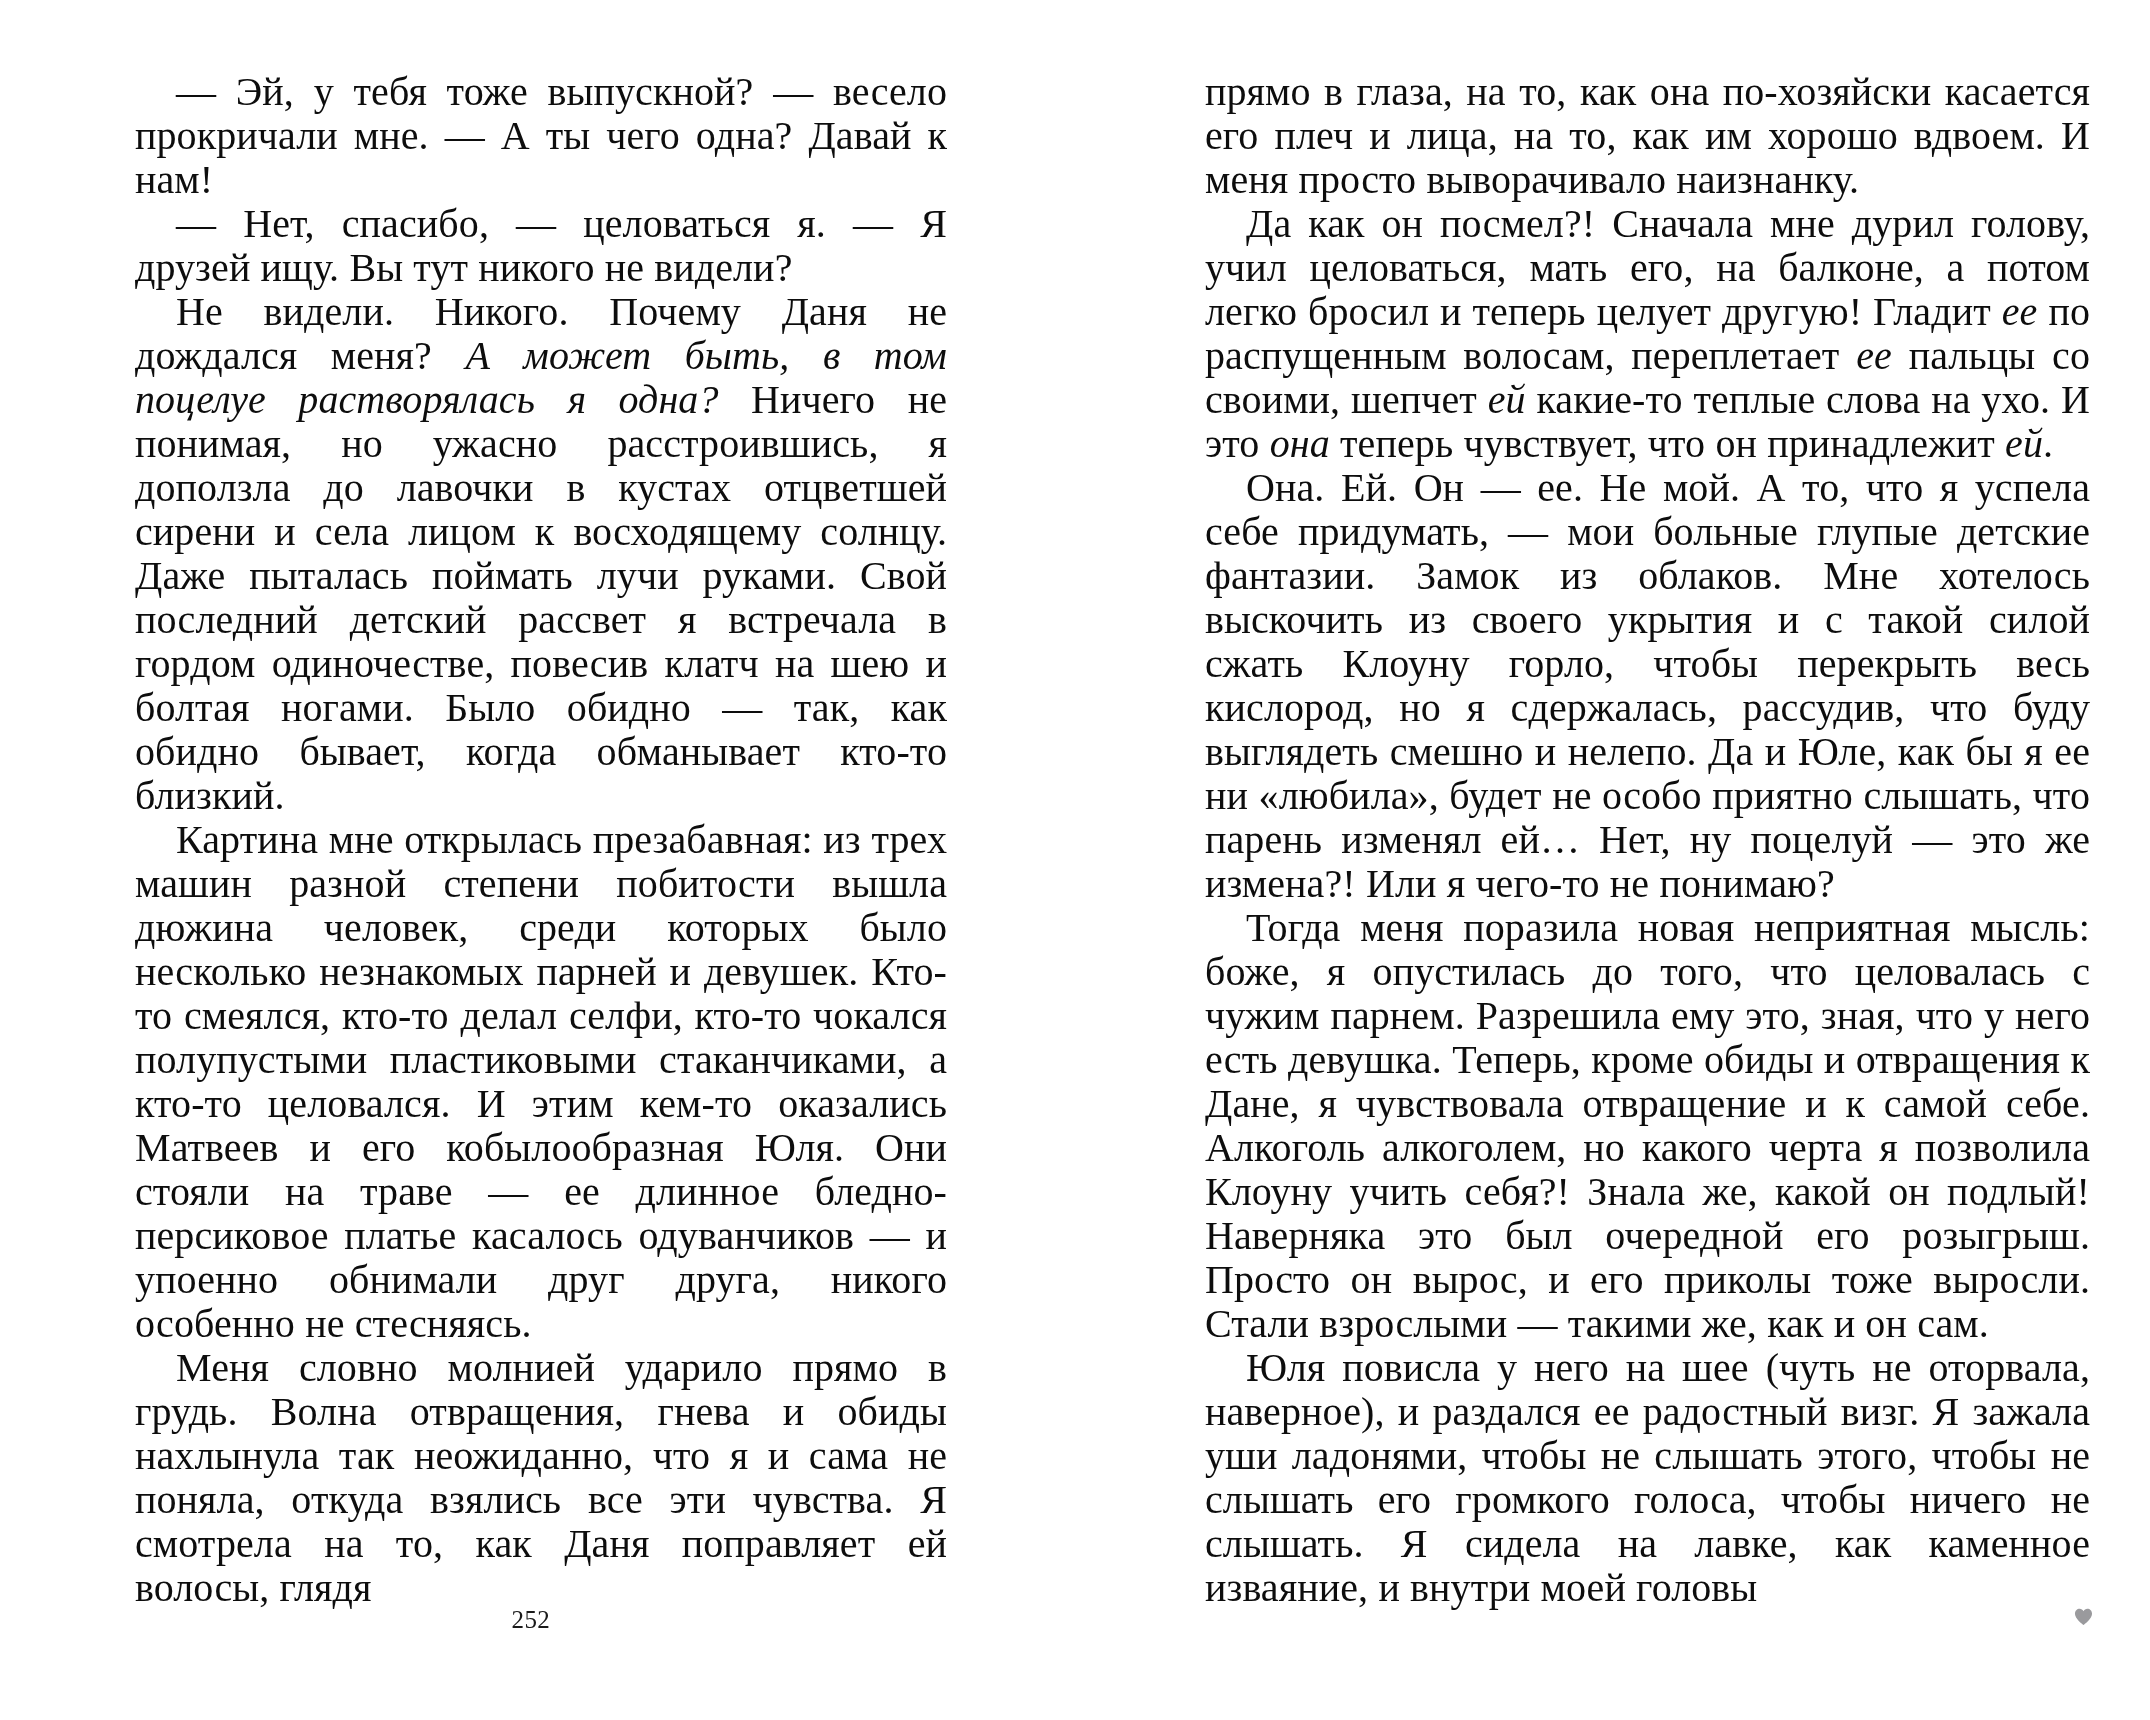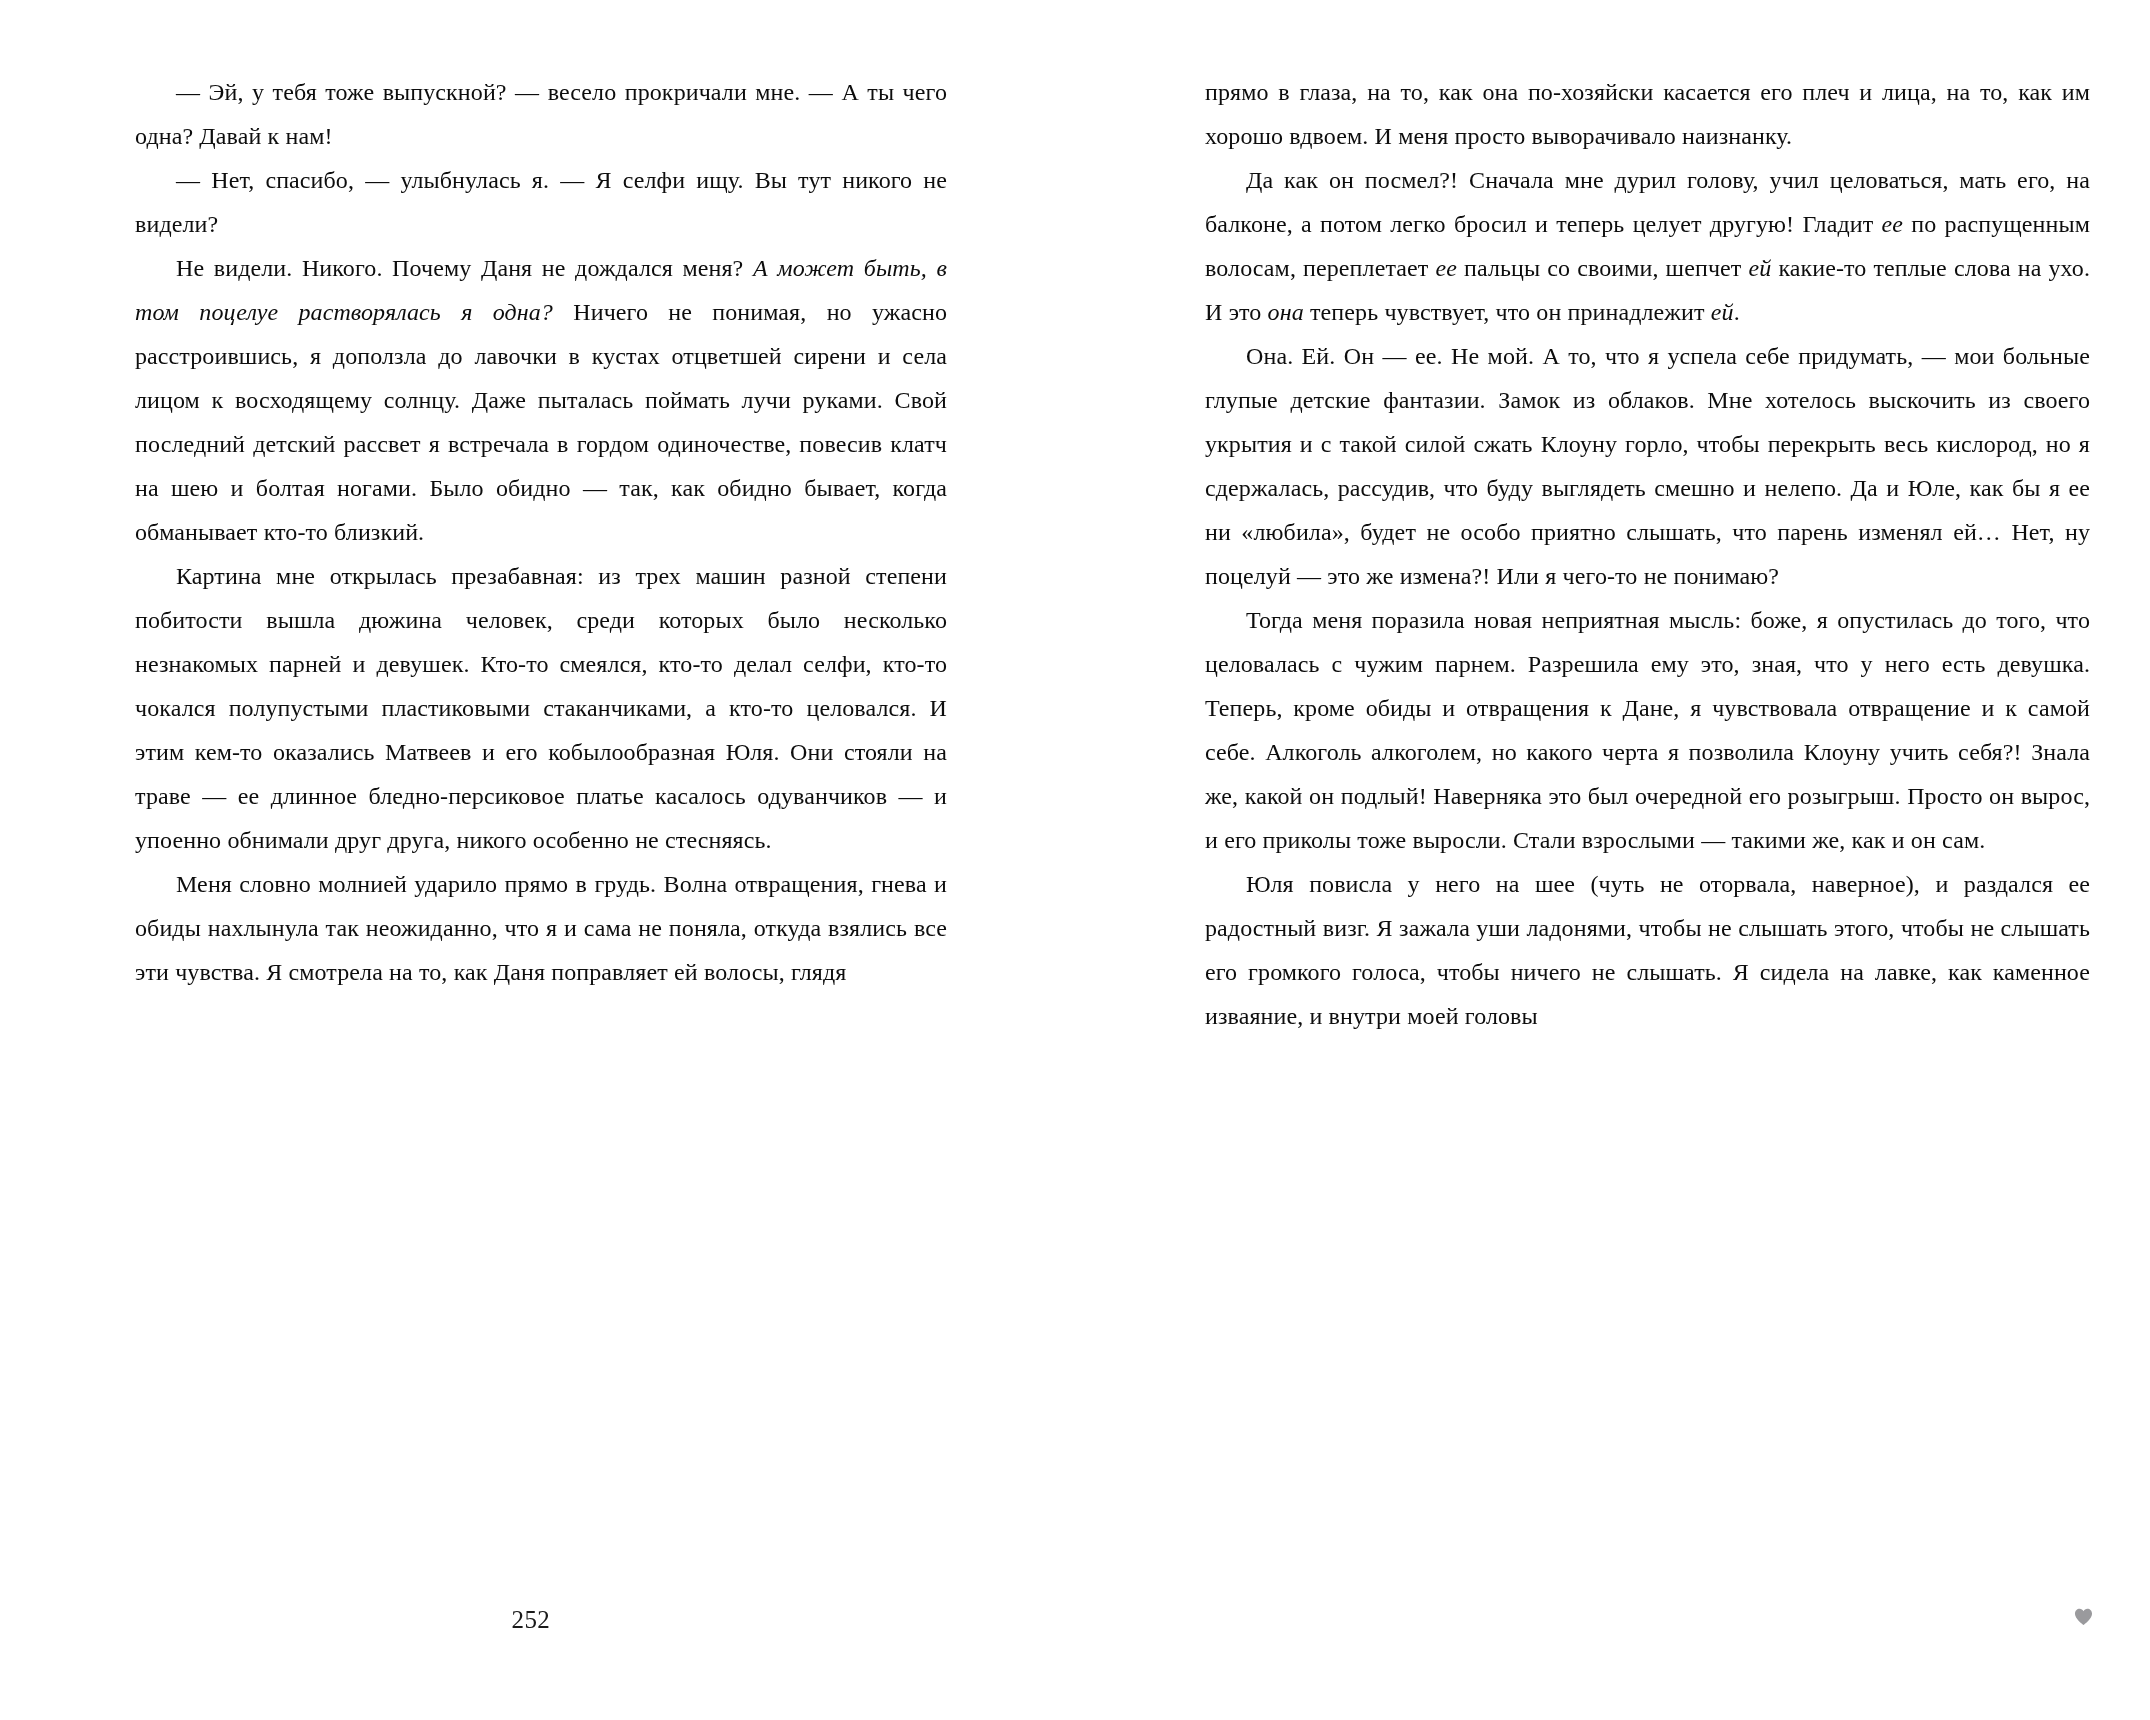--- a/index.html
+++ b/index.html
@@ -23,21 +23,21 @@
   .page {
     position: relative;
     width: 1075px;
     height: 1720px;
     box-sizing: border-box;
   }
   .page-left  { padding: 70px 128px 0 135px; }
   .page-right { padding: 70px 60px 0 130px; }
 
   .textblock {
-    font-size: 24px;
+    font-size: 40px;
     line-height: 44px;
     text-align: justify;
     text-justify: inter-word;
     letter-spacing: 0.1px;
     word-spacing: 0.1px;
     hyphens: manual;
   }
   .textblock p {
     margin: 0;
     text-indent: 41px;
@@ -73,21 +73,21 @@
   .heart-mark svg { display: block; width: 100%; height: 100%; }
 </style>
 </head>
 <body>
 
 <div class="spread">
 
   <div class="page page-left">
     <div class="textblock" id="left-text">
         <p><span>— Эй, у тебя тоже выпускной? — весело прокричали мне. — А ты чего одна? Давай к нам!</span></p>
-        <p><span>— Нет, спасибо, — улыбнулась я. — Я селфи ищу. Вы тут никого не видели?</span></p>
+        <p><span>— Нет, спасибо, — целоваться я. — Я друзей ищу. Вы тут никого не видели?</span></p>
         <p><span>Не видели. Никого. Почему Даня не дождался меня? </span><em>А может быть, в том поцелуе растворялась я одна?</em><span> Ничего не понимая, но ужасно расстроившись, я доползла до лавочки в кустах отцветшей сирени и села лицом к восходящему солнцу. Даже пыталась поймать лучи руками. Свой последний детский рассвет я встречала в гордом одиночестве, повесив клатч на шею и болтая ногами. Было обидно — так, как обидно бывает, когда обманывает кто-то близкий.</span></p>
         <p><span>Картина мне открылась презабавная: из трех машин разной степени побитости вышла дюжина человек, среди которых было несколько незнакомых парней и девушек. Кто-то смеялся, кто-то делал селфи, кто-то чокался полупустыми пластиковыми стаканчиками, а кто-то целовался. И этим кем-то оказались Матвеев и его кобылообразная Юля. Они стояли на траве — ее длинное бледно-персиковое платье касалось одуванчиков — и упоенно обнимали друг друга, никого особенно не стесняясь.</span></p>
         <p><span>Меня словно молнией ударило прямо в грудь. Волна отвращения, гнева и обиды нахлынула так неожиданно, что я и сама не поняла, откуда взялись все эти чувства. Я смотрела на то, как Даня поправляет ей волосы, глядя</span></p>
       </div>
     <div class="folio">252</div>
   </div>
 
   <div class="page page-right">
     <div class="textblock" id="right-text">
         <p class="cont"><span>прямо в глаза, на то, как она по-хозяйски касается его плеч и лица, на то, как им хорошо вдвоем. И меня просто выворачивало наизнанку.</span></p>

